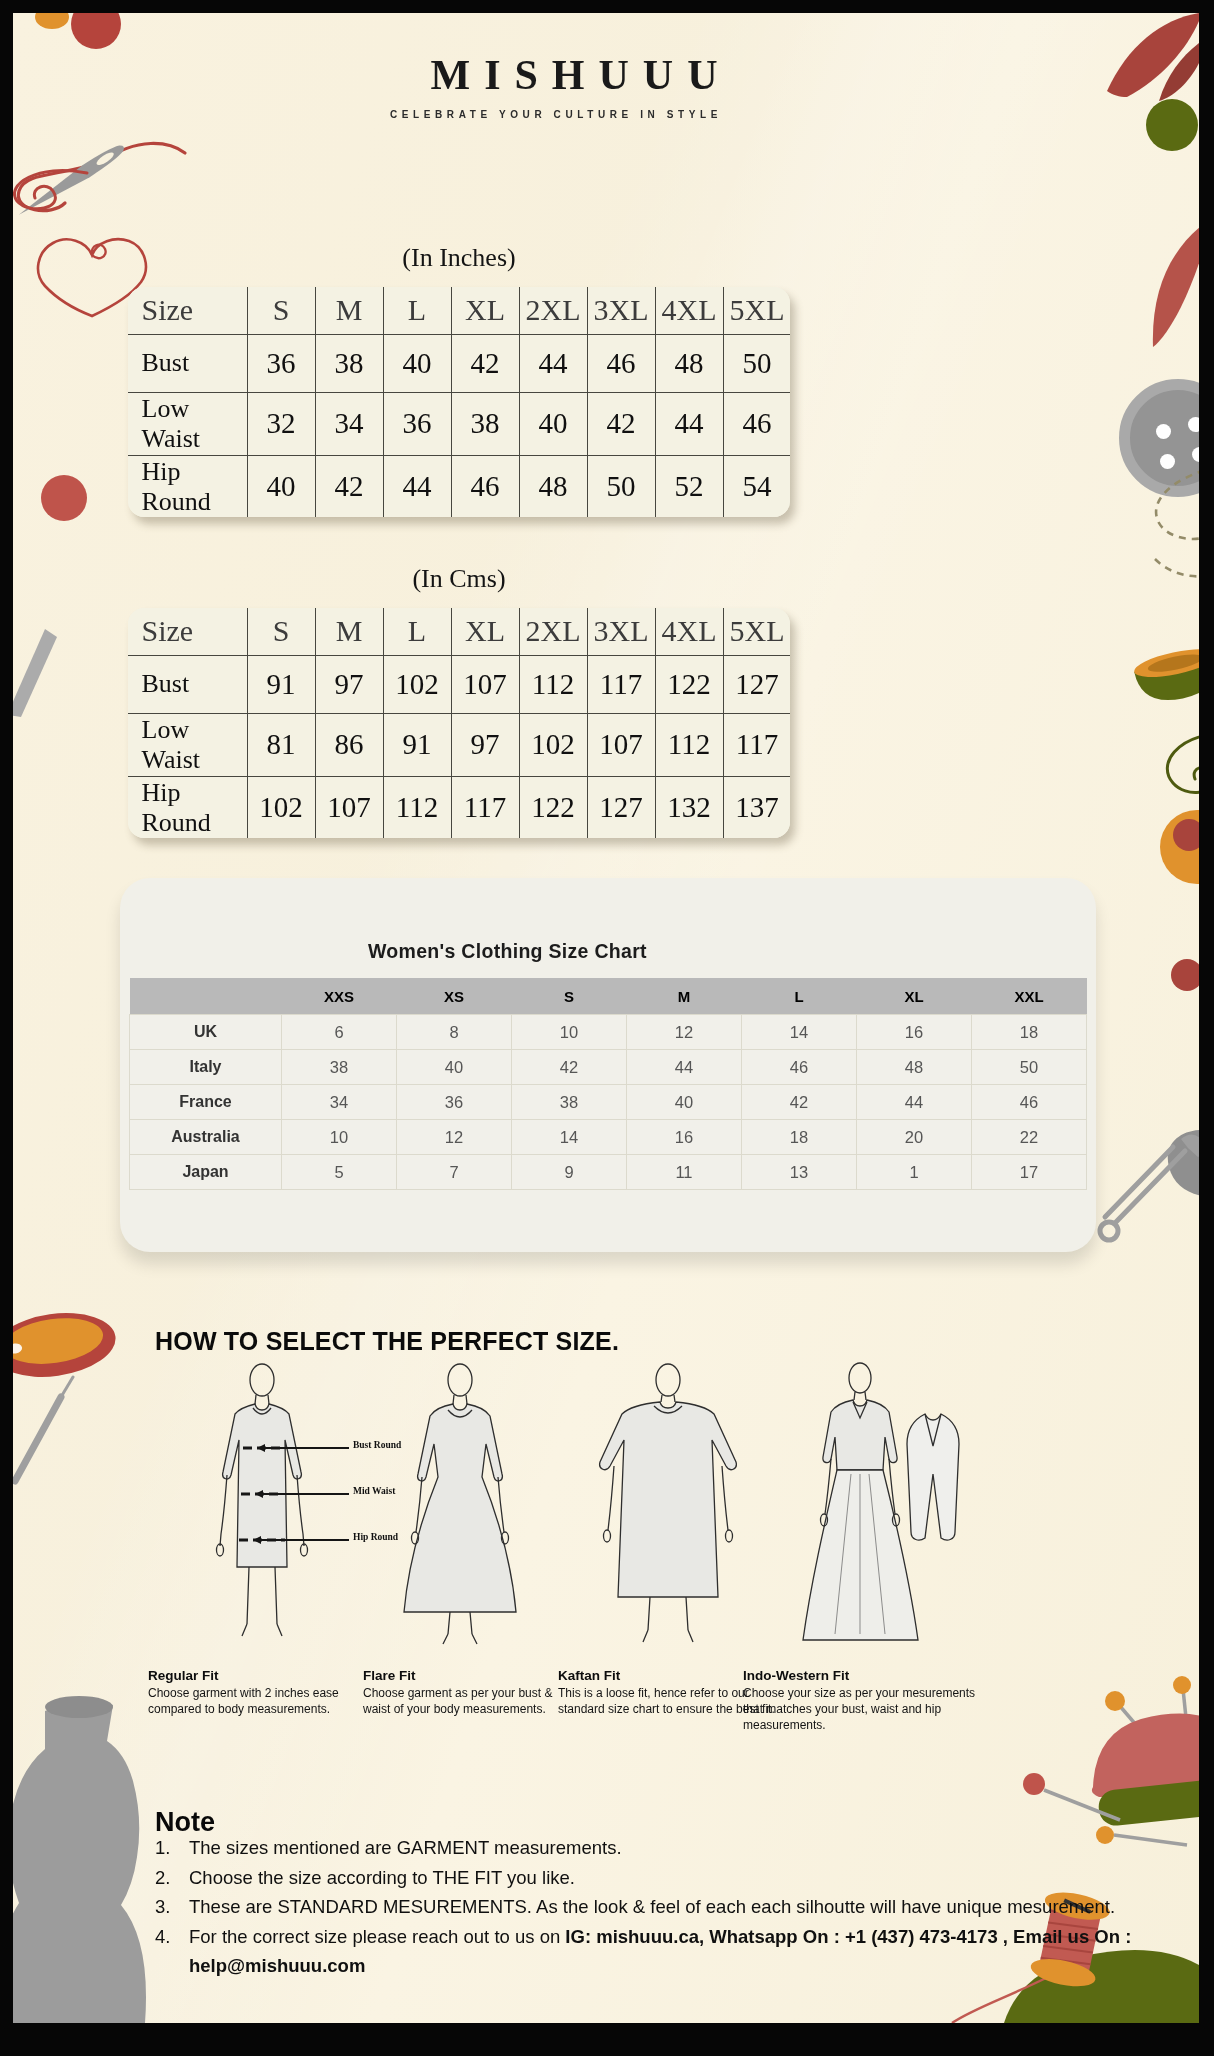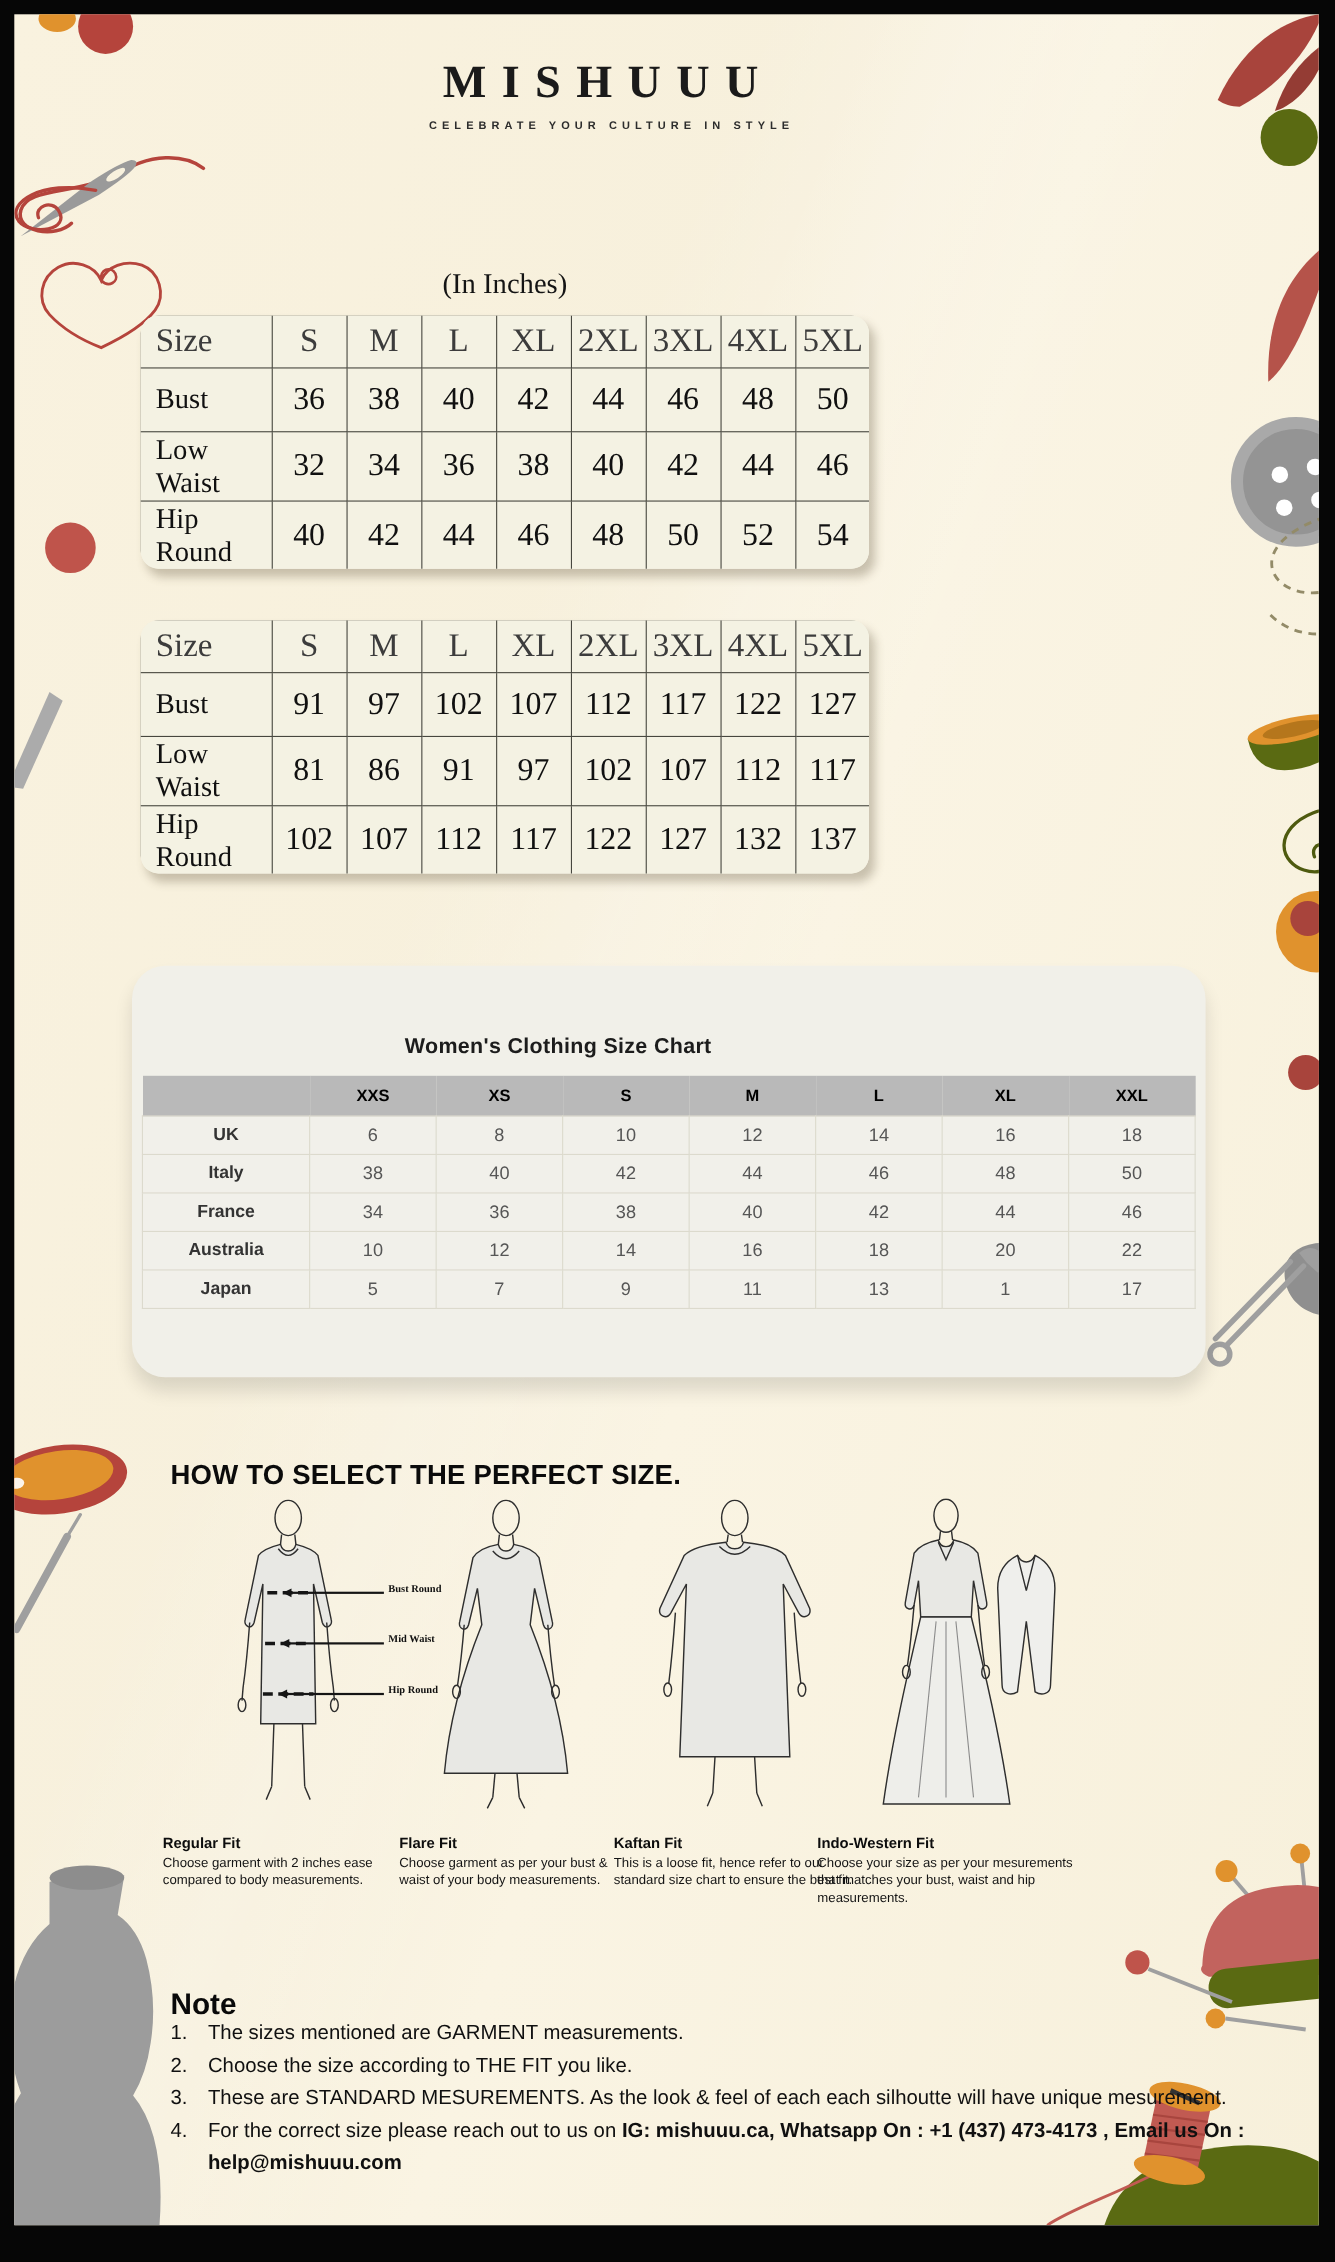--- a/index.html
+++ b/index.html
@@ -9,21 +9,21 @@
         background:linear-gradient(108deg,#f9f2df 0%,#f7f0dc 42%,#faf4e3 55%,#f7f0db 100%);
         overflow:hidden;}
   .page::after{content:'';position:absolute;inset:0;pointer-events:none;
         background:linear-gradient(112deg,rgba(255,255,255,0) 34%,rgba(255,255,255,.18) 44%,rgba(255,255,255,0) 56%);}
   .deco{position:absolute;z-index:1;}
   .content{position:absolute;inset:0;z-index:2;}
 
   
   .brand-name{position:absolute;left:0;top:38px;width:1080px;text-align:center;
       font-family:"Liberation Serif","DejaVu Serif",serif;font-weight:700;font-size:42px;
-      letter-spacing:14px;color:#1a1a1a;}
+      letter-spacing:14px;color:#1a1a1a;padding-left:28px;}
   .brand-tagline{position:absolute;left:0;top:96px;width:1086px;text-align:center;
       font-size:10px;font-weight:700;letter-spacing:4.6px;color:#2c2c2c;}
 
   
   .mblock{position:absolute;width:662px;}
   #inches-block{left:115px;top:230px;}
   #cms-block{left:115px;top:551px;}
   .mtitle{text-align:center;font-family:"Liberation Serif","DejaVu Serif",serif;
       font-size:26px;color:#141414;height:44px;}
   .mwrap{border-radius:16px;overflow:hidden;background:#f4f2e3;
@@ -264,20 +264,21 @@
                 <td class="val">50</td>
                 <td class="val">52</td>
                 <td class="val">54</td>
               </tr>
             </tbody>
           </table>
         </div>
     </div>
 
     <div class="mblock" id="cms-block">
+      <div class="mtitle">(In Cms)</div>
       <div class="mwrap">
           <table class="mtable" id="cms-table">
             <colgroup>
               <col style="width:120px">
               <col>
               <col>
               <col>
               <col>
               <col>
               <col>

